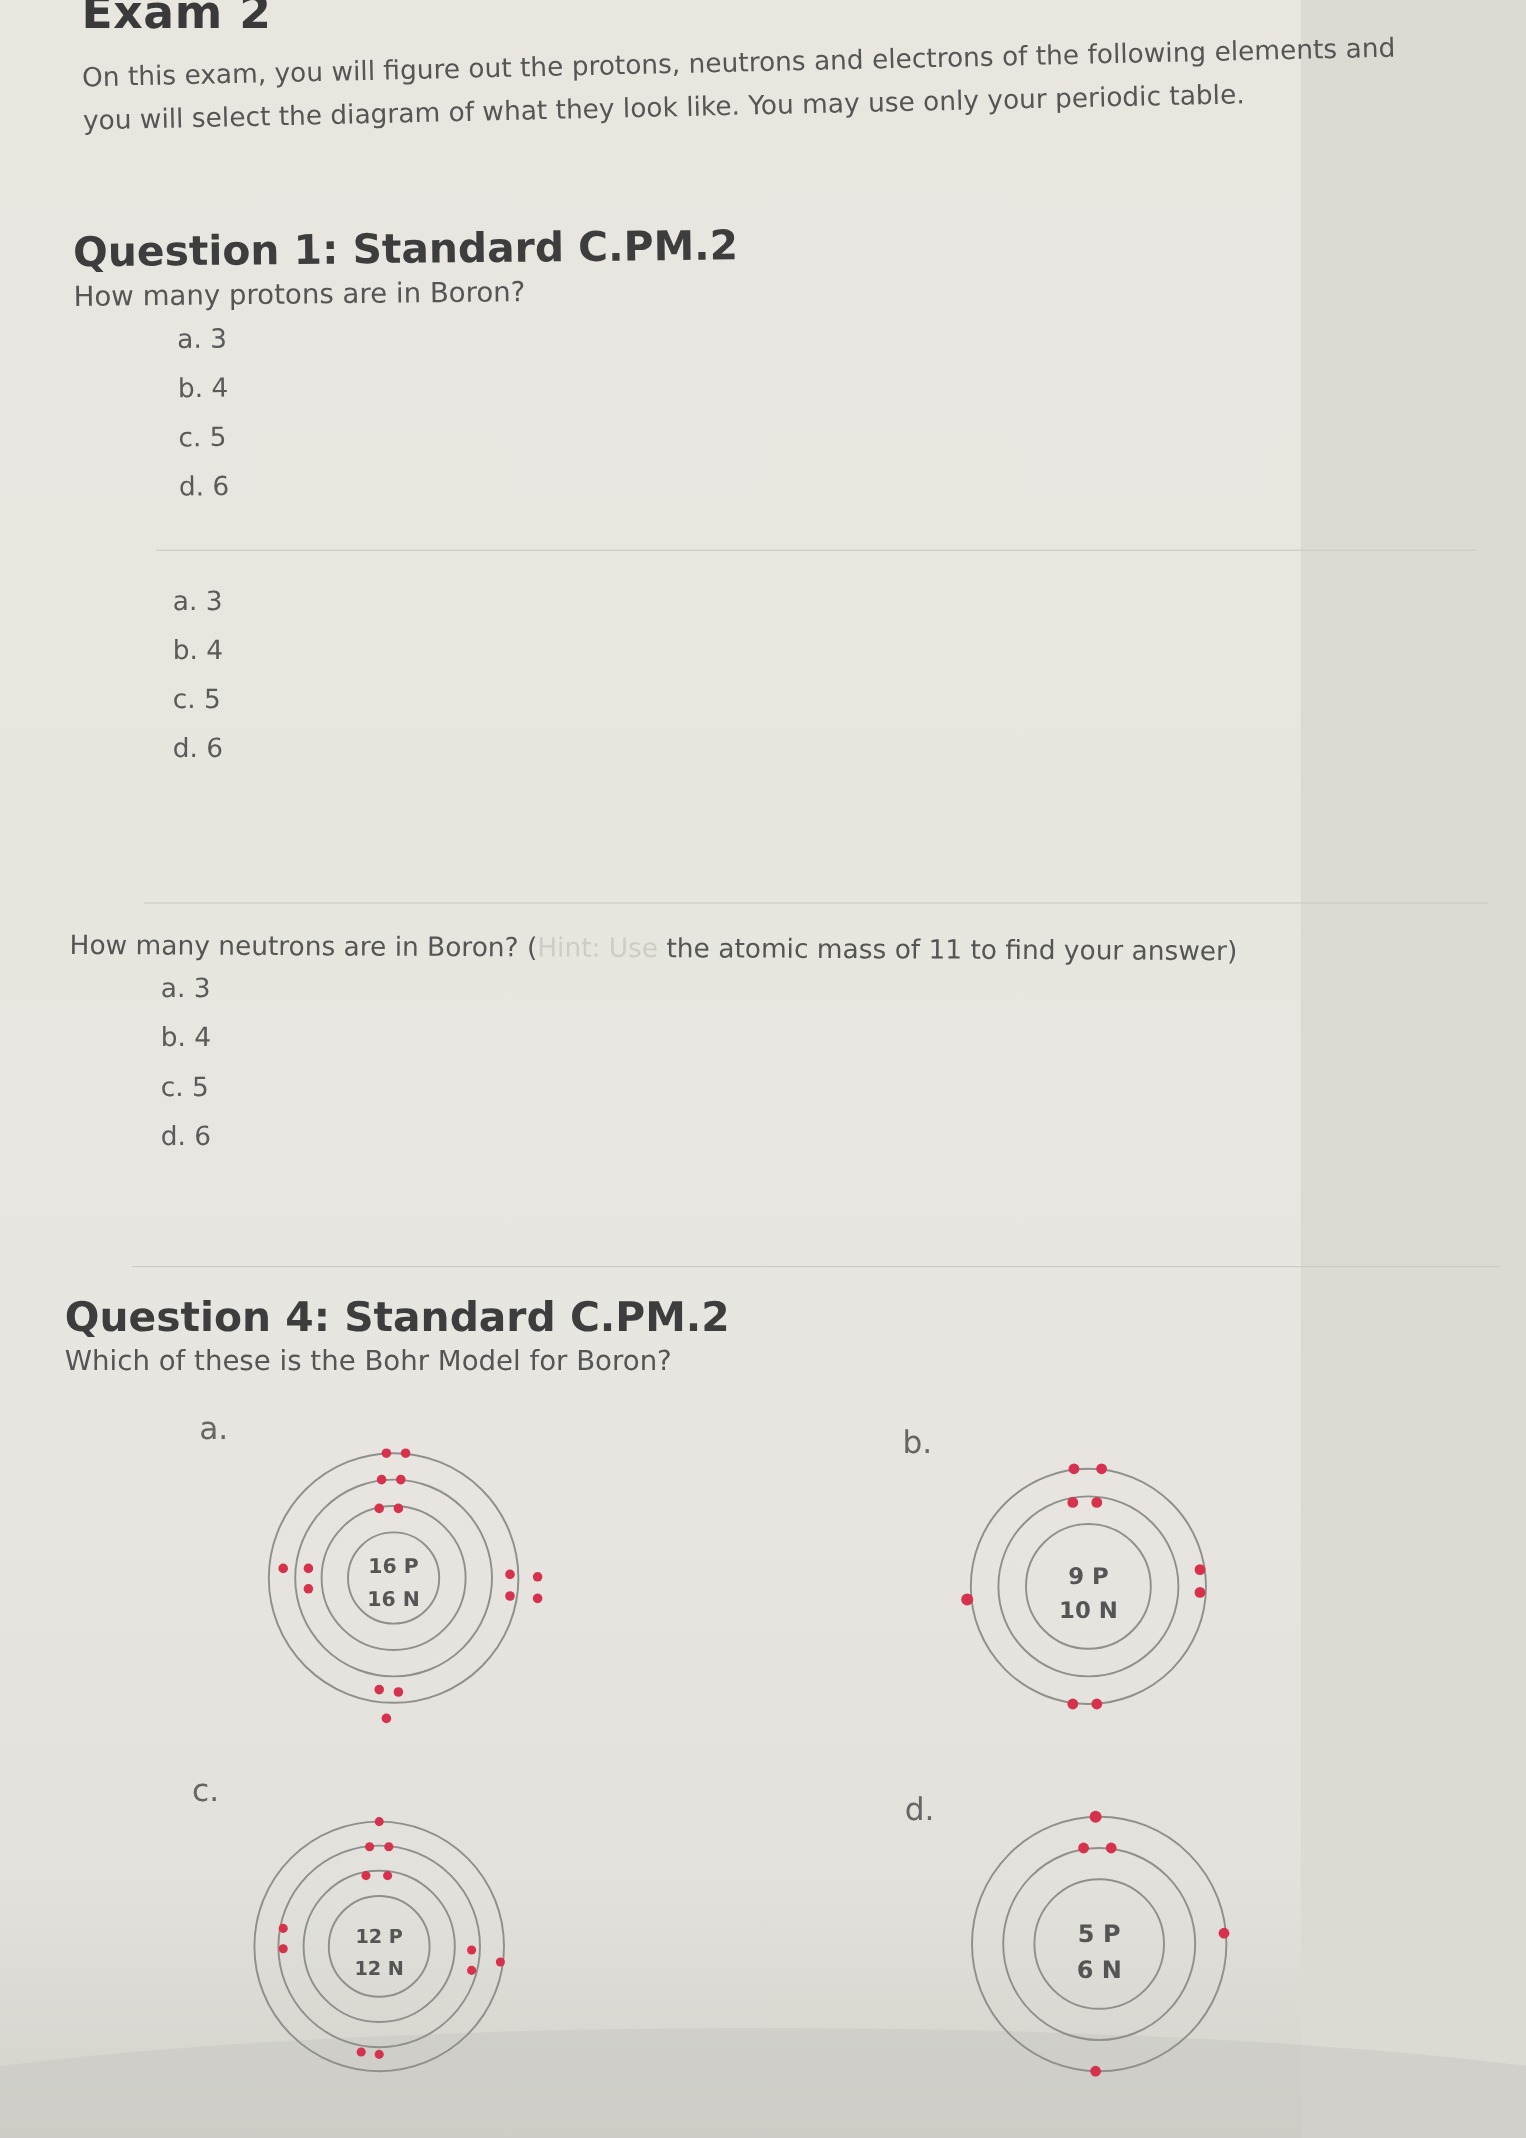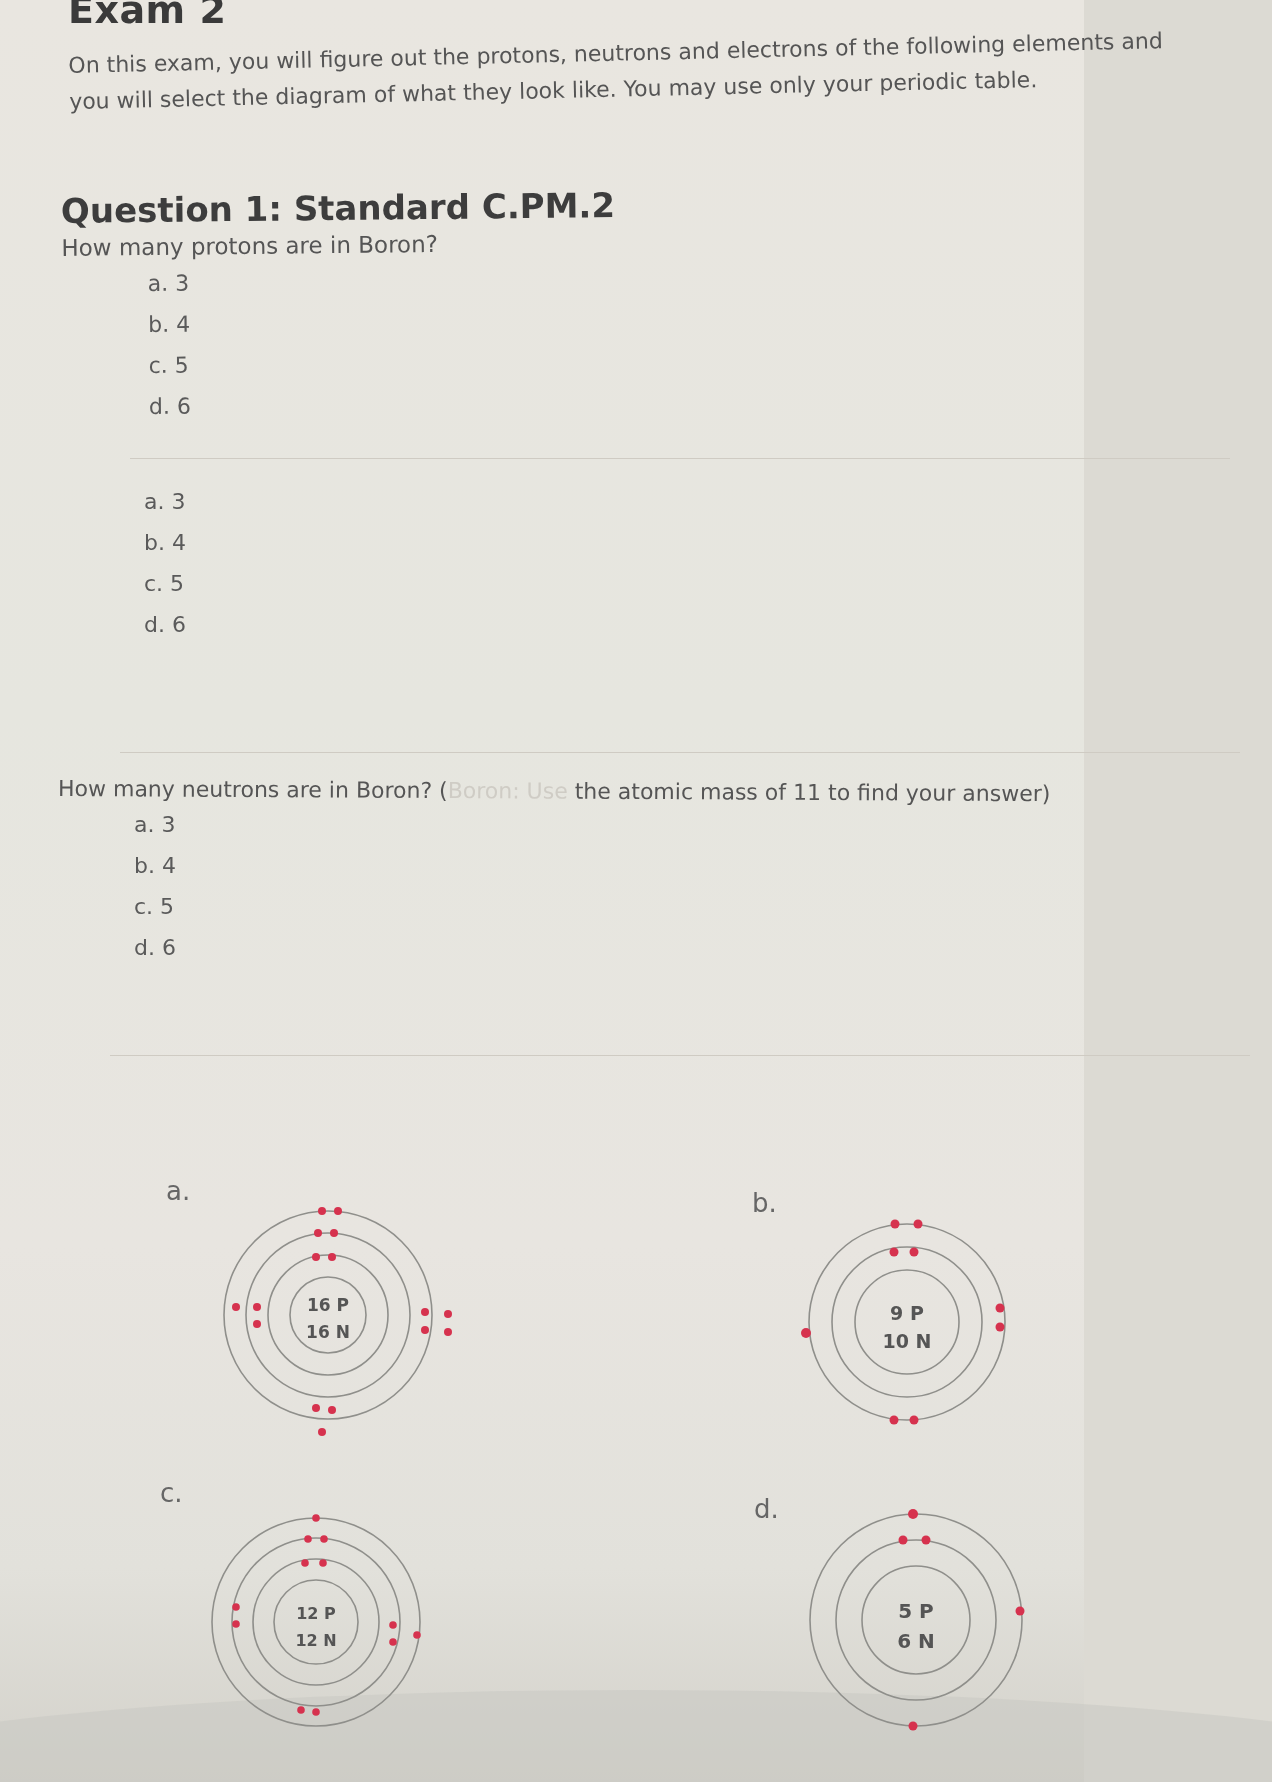--- a/index.html
+++ b/index.html
@@ -75,30 +75,34 @@
     <div class="options" style="margin-left:84px;">
       <div class="opt">a. 3</div>
       <div class="opt">b. 4</div>
       <div class="opt">c. 5</div>
       <div class="opt">d. 6</div>
     </div>
   </div>
   <div class="divider" style="left:120px; top:752px; width:1120px;"></div>
 
   <div class="q" style="top:772px; left:58px;">
-    <div class="q-text" style="font-size:22px; transform:rotate(0.3deg); transform-origin:left;"><span>How many neutrons are in Boron? (</span><span class="fade">Boron: Use</span><span> the atomic mass of 11 to find your answer)</span></div>
+    <div class="q-text" style="font-size:22px; transform:rotate(0.3deg); transform-origin:left;"><span>How many neutrons are in Boron? (</span><span class="fade">Hint: Use</span><span> the atomic mass of 11 to find your answer)</span></div>
     <div class="options" style="margin-left:76px;">
       <div class="opt">a. 3</div>
       <div class="opt">b. 4</div>
       <div class="opt">c. 5</div>
       <div class="opt">d. 6</div>
     </div>
   </div>
   <div class="divider" style="left:110px; top:1055px; width:1140px;"></div>
 
+  <div class="q" style="top:1078px; left:54px;">
+    <div class="q-title">Question 4: Standard C.PM.2</div>
+    <div class="q-text">Which of these is the Bohr Model for Boron?</div>
+  </div>
 
   <div class="diagram-label" style="left:166px; top:1176px;">a.</div>
   <div class="diagram-label" style="left:752px; top:1188px;">b.</div>
   <div class="diagram-label" style="left:160px; top:1478px;">c.</div>
   <div class="diagram-label" style="left:754px; top:1494px;">d.</div>
 
   <svg class="bohr" style="left:210px; top:1180px;" width="240" height="240" viewBox="0 0 240 240">
     <g fill="none" stroke="#8f8f8b" stroke-width="1.6">
       <circle cx="118" cy="135" r="38"></circle>
       <circle cx="118" cy="135" r="60"></circle>

